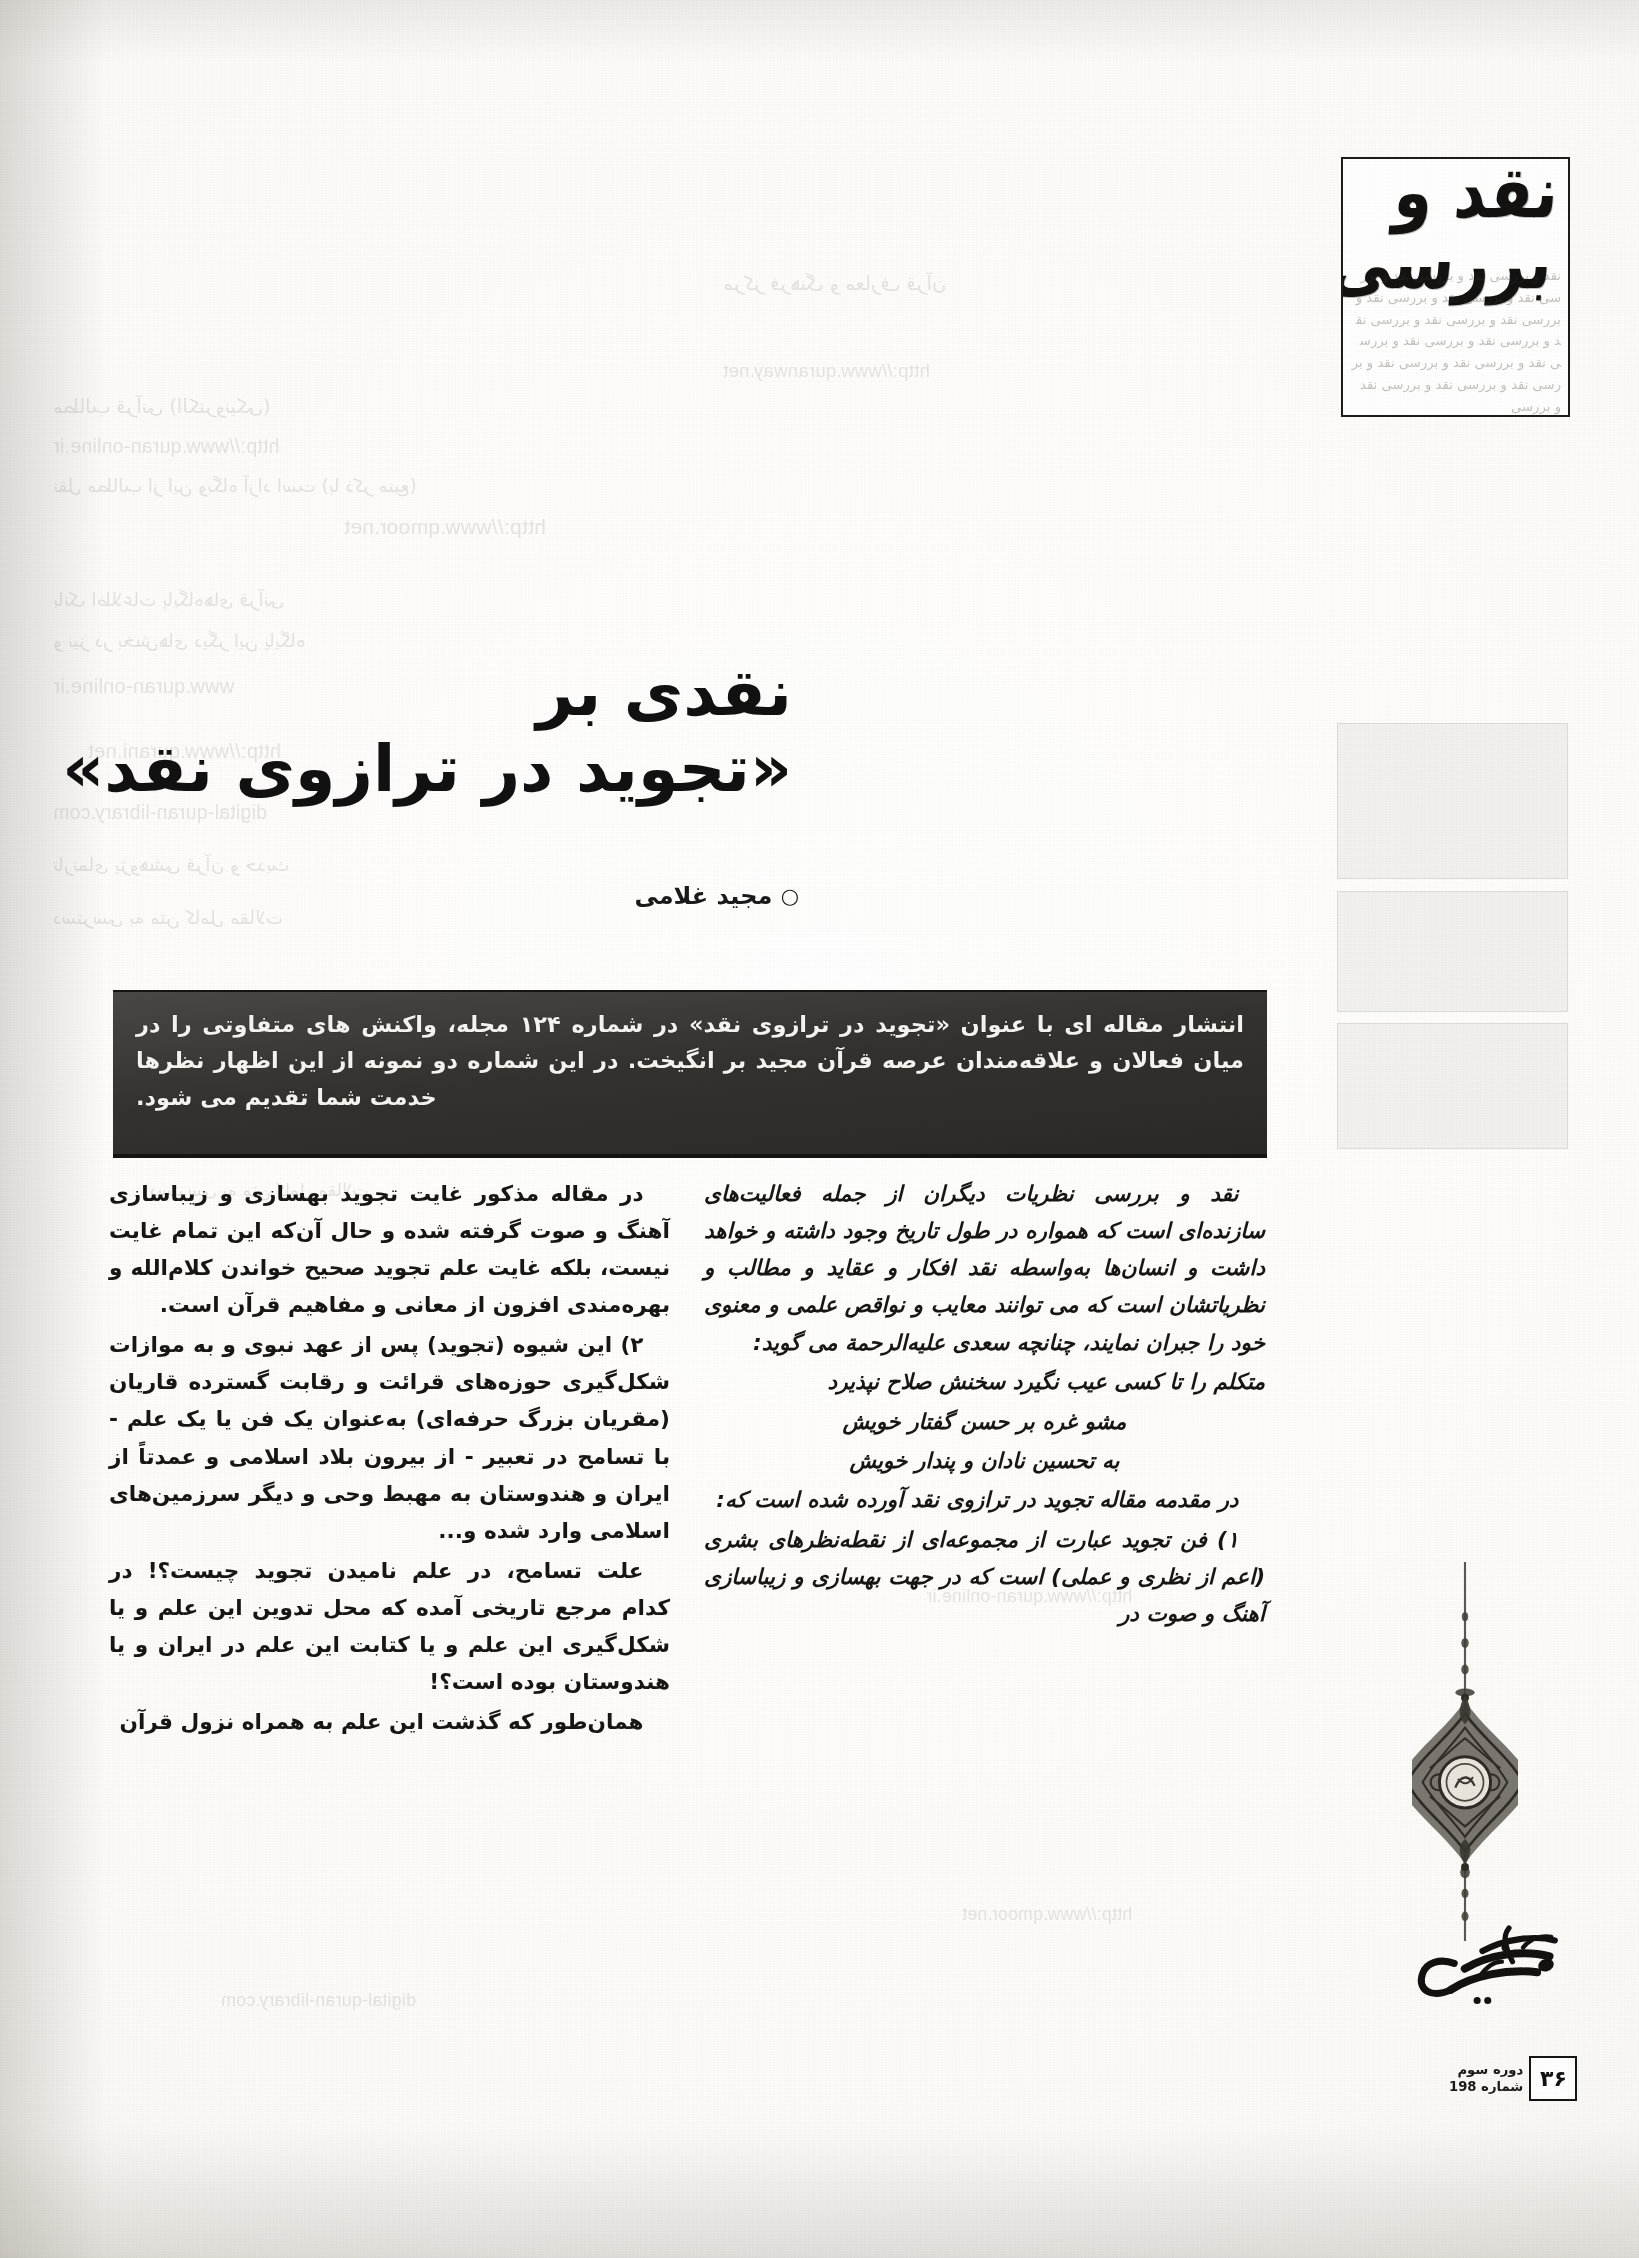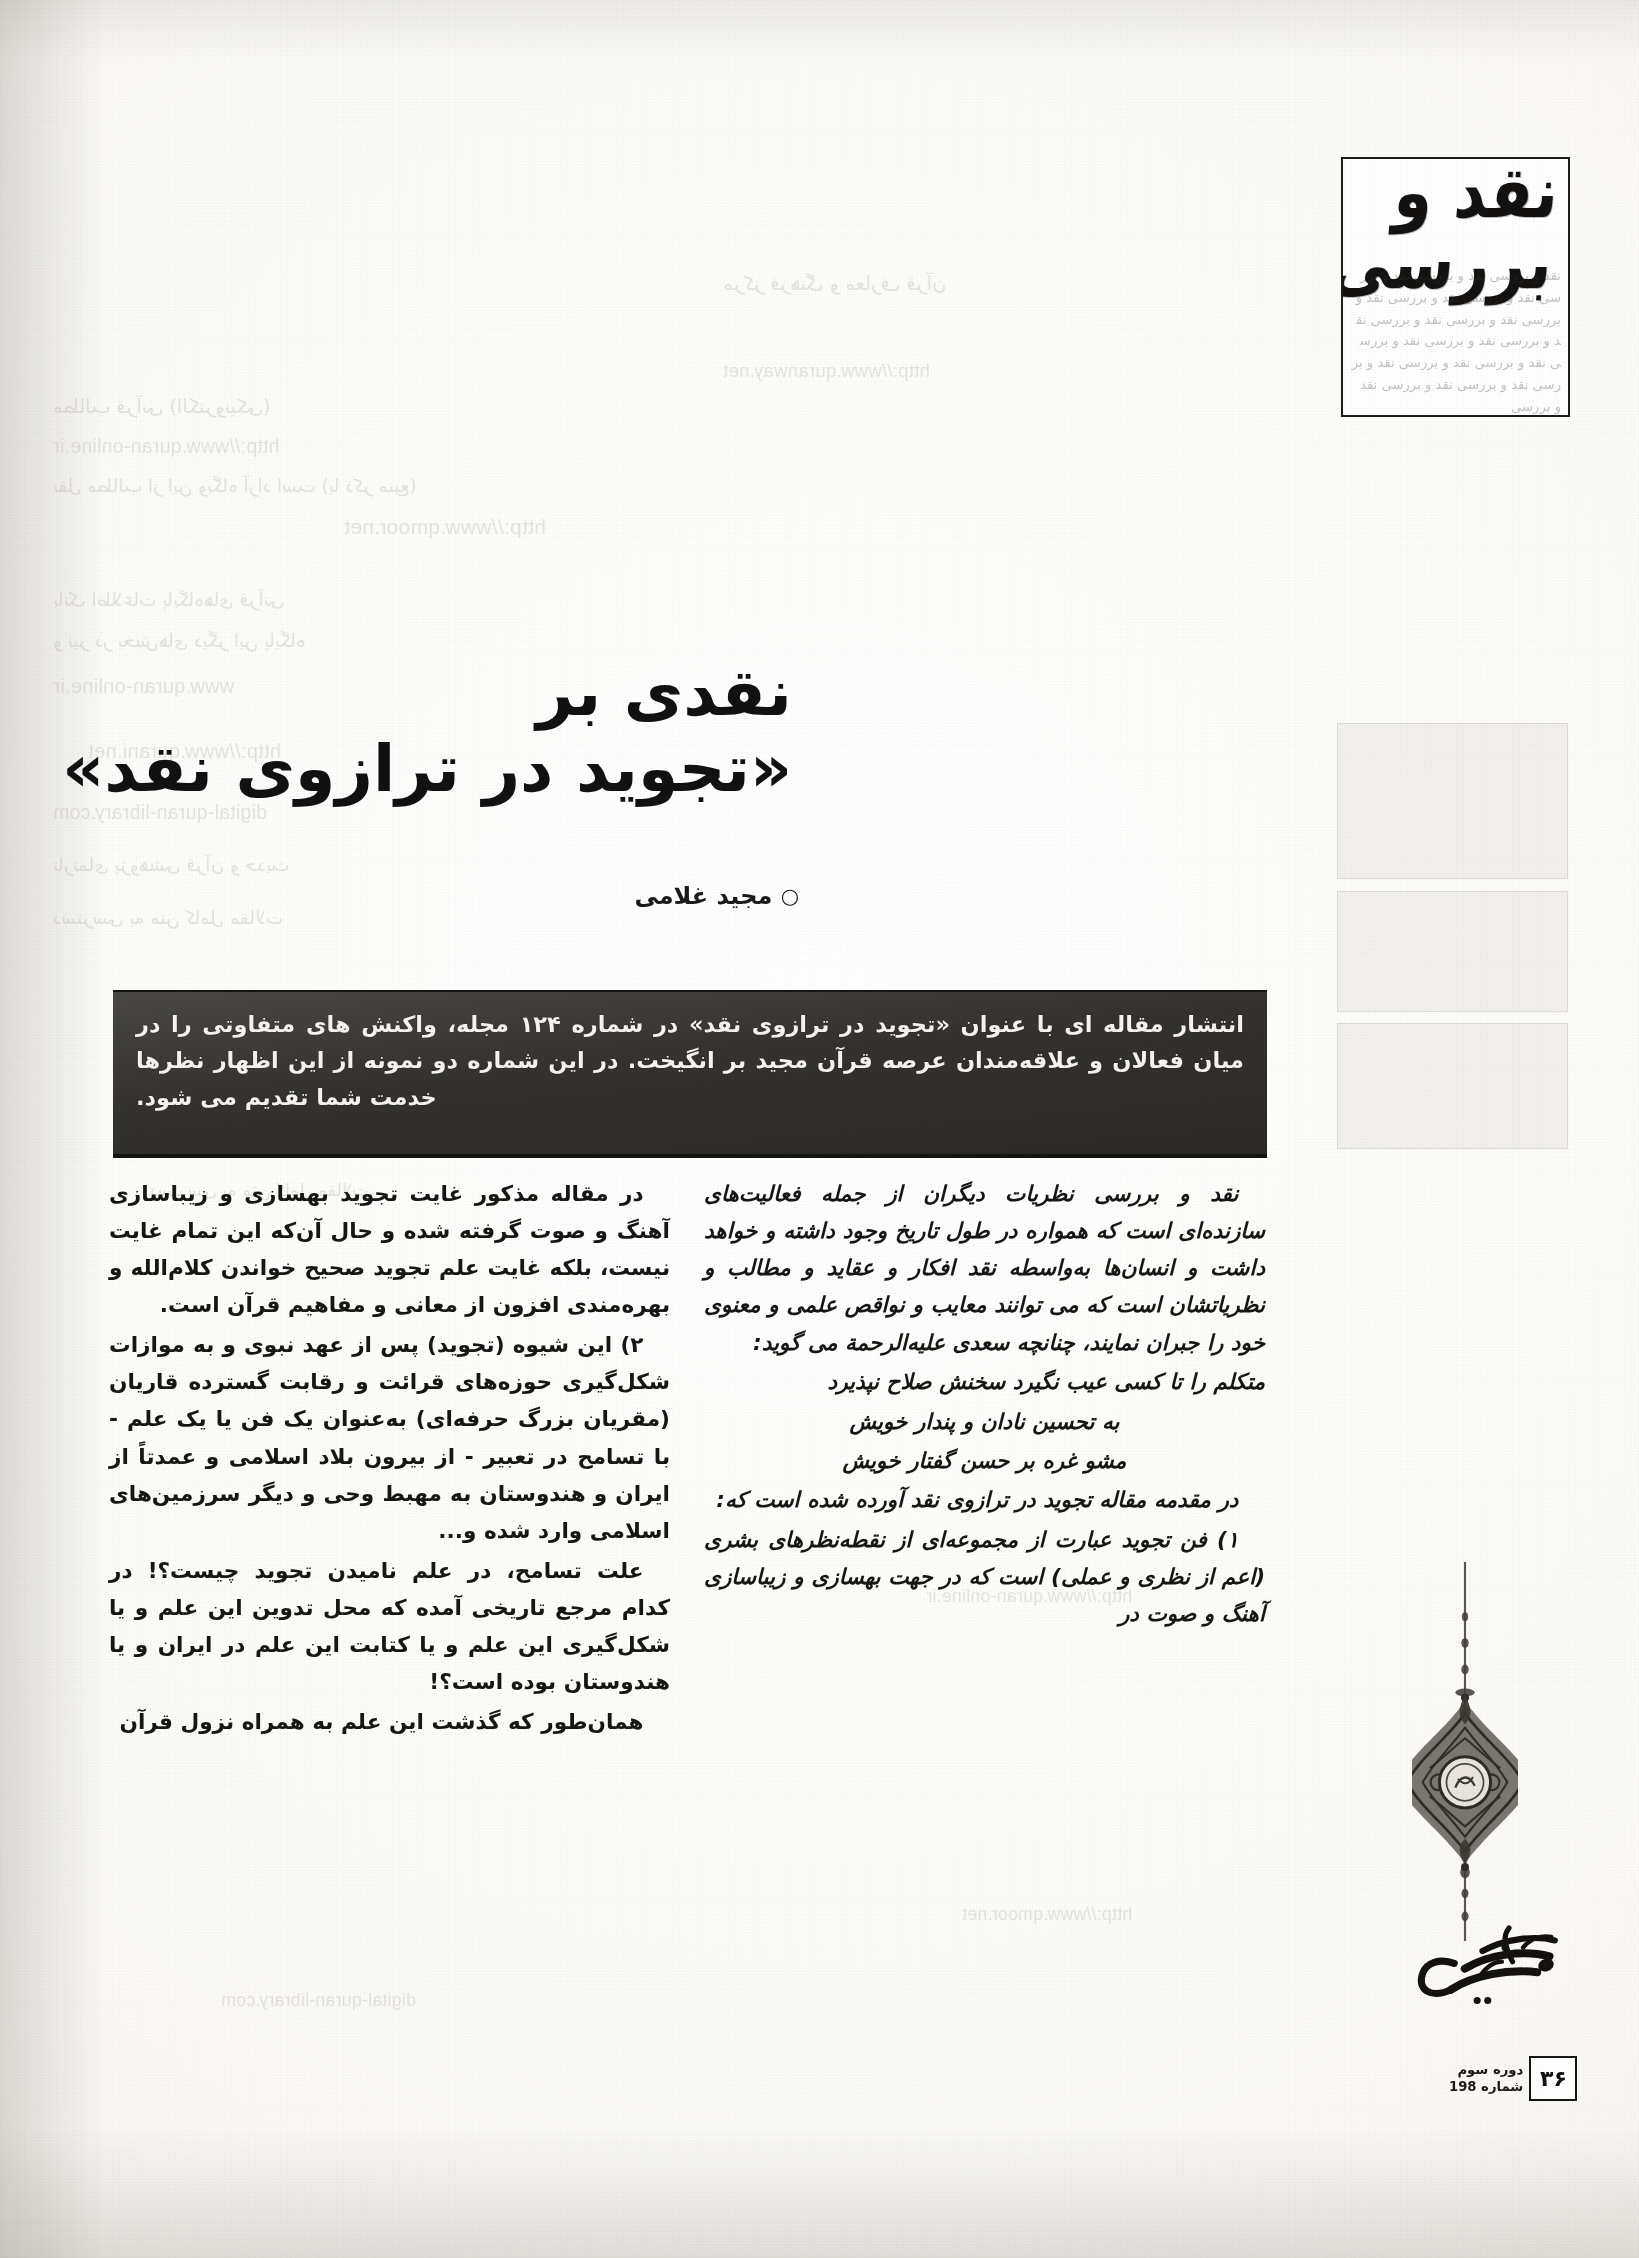--- a/index.html
+++ b/index.html
@@ -188,22 +188,22 @@
     <span>مجید غلامی</span>
   </div>
 
   <div id="leadbox">
     <p>انتشار مقاله ای با عنوان «تجوید در ترازوی نقد» در شماره ۱۲۴ مجله، واکنش های متفاوتی را در میان فعالان و علاقه‌مندان عرصه قرآن مجید بر انگیخت. در این شماره دو نمونه از این اظهار نظرها خدمت شما تقدیم می شود.</p>
   </div>
 
   <div class="col" id="col-right">
     <p>نقد و بررسی نظریات دیگران از جمله فعالیت‌های سازنده‌ای است که همواره در طول تاریخ وجود داشته و خواهد داشت و انسان‌ها به‌واسطه نقد افکار و عقاید و مطالب و نظریاتشان است که می توانند معایب و نواقص علمی و معنوی خود را جبران نمایند، چنانچه سعدی علیه‌الرحمة می گوید:</p>
     <p class="noind">متکلم را تا کسی عیب نگیرد سخنش صلاح نپذیرد</p>
+    <p class="verse">مشو غره بر حسن گفتار خویش</p>
     <p class="verse">به تحسین نادان و پندار خویش</p>
-    <p class="verse">مشو غره بر حسن گفتار خویش</p>
     <p>در مقدمه مقاله تجوید در ترازوی نقد آورده شده است که:</p>
     <p>۱) فن تجوید عبارت از مجموعه‌ای از نقطه‌نظرهای بشری (اعم از نظری و عملی) است که در جهت بهسازی و زیباسازی آهنگ و صوت در</p>
   </div>
 
   <div class="col" id="col-left">
     <p>در مقاله مذکور غایت تجوید بهسازی و زیباسازی آهنگ و صوت گرفته شده و حال آن‌که این تمام غایت نیست، بلکه غایت علم تجوید صحیح خواندن کلام‌الله و بهره‌مندی افزون از معانی و مفاهیم قرآن است.</p>
     <p>۲) این شیوه (تجوید) پس از عهد نبوی و به موازات شکل‌گیری حوزه‌های قرائت و رقابت گسترده قاریان (مقریان بزرگ حرفه‌ای) به‌عنوان یک فن یا یک علم - با تسامح در تعبیر - از بیرون بلاد اسلامی و عمدتاً از ایران و هندوستان به مهبط وحی و دیگر سرزمین‌های اسلامی وارد شده و...</p>
     <p>علت تسامح، در علم نامیدن تجوید چیست؟! در کدام مرجع تاریخی آمده که محل تدوین این علم و یا شکل‌گیری این علم و یا کتابت این علم در ایران و یا هندوستان بوده است؟!</p>
     <p>همان‌طور که گذشت این علم به همراه نزول قرآن</p>
   </div>

